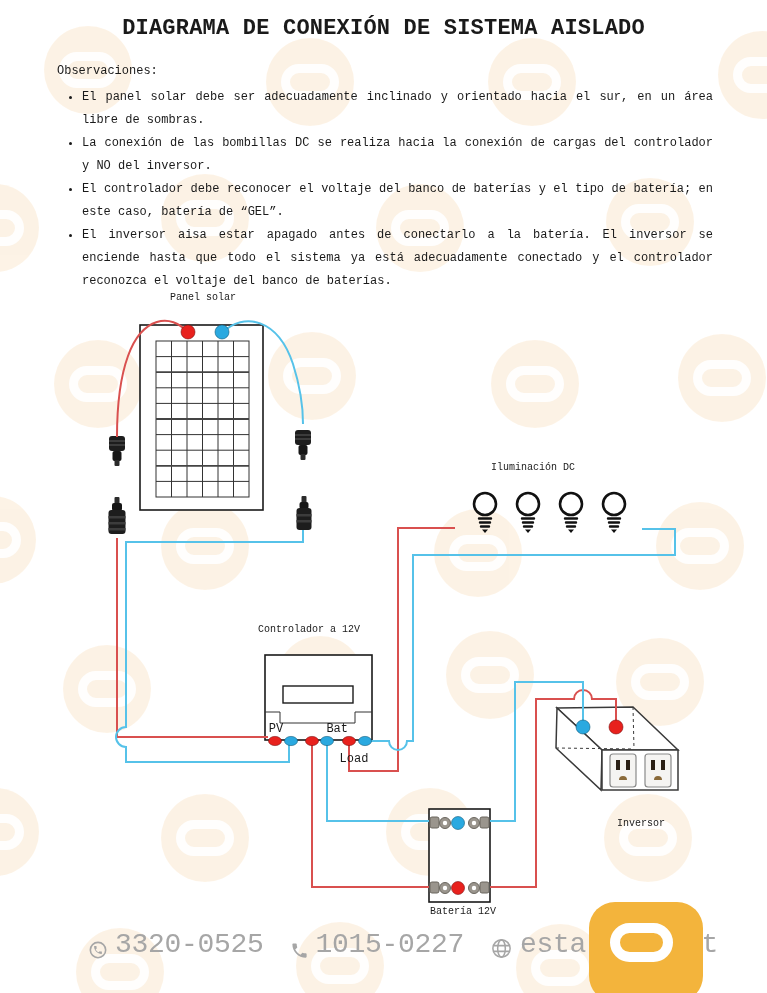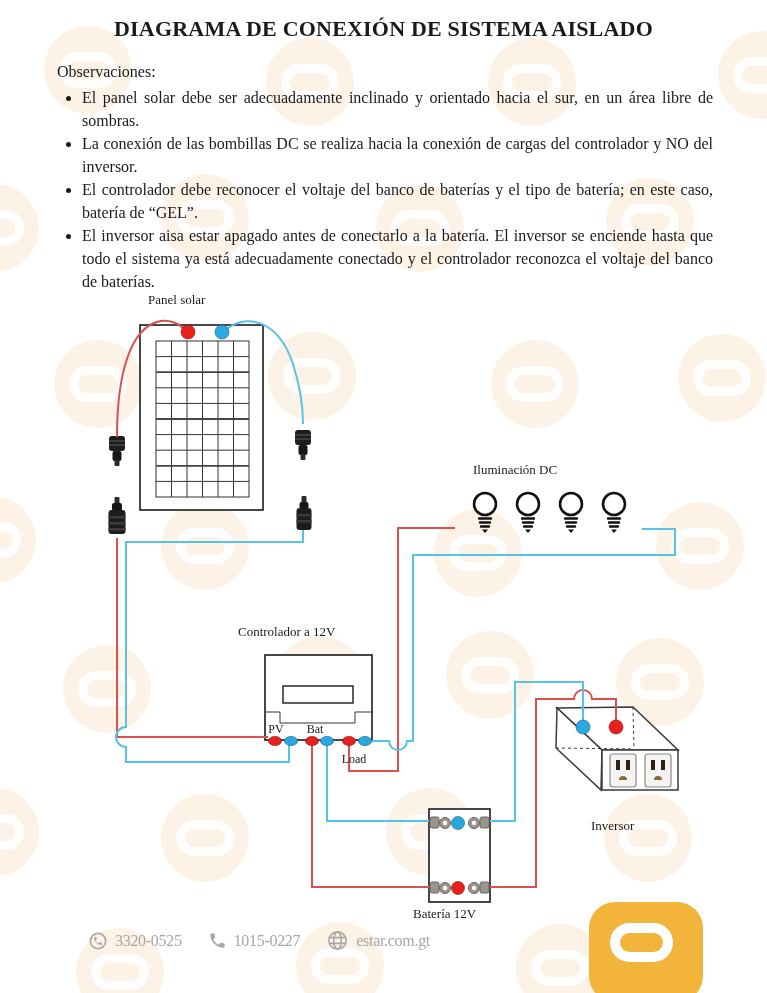--- a/index.html
+++ b/index.html
@@ -1,46 +1,46 @@
 <!DOCTYPE html>
 <html style="--wire-red: #d9504f; --wire-blue: #56c2e9; --dot-red: #e8211d; --dot-blue: #2aa9e0; --footer-gray: #a6a6a6; --logo-orange: #f3b43c; --watermark-circle: #fbe9d1;"><head>
 <meta charset="utf-8">
 <style>
   html,body{margin:0;padding:0;background:#e8e8e8;}
   .page{position:relative;width:767px;height:993px;background:#ffffff;overflow:hidden;
-        font-family:Liberation Serif, serif;color:#1a1a1a;}
+        font-family:Liberation Mono, monospace;color:#1a1a1a;}
   
   .wm-layer{position:absolute;inset:0;z-index:0;}
   .wm{position:absolute;width:88px;height:88px;border-radius:50%;
       background:var(--watermark-circle);opacity:.55;}
   .wm .pill{position:absolute;left:50%;top:50%;transform:translate(-50%,-50%);
       width:40px;height:18px;border:9px solid rgba(255,255,255,.95);border-radius:999px;}
   
   .title{position:absolute;left:0;top:16px;width:767px;text-align:center;z-index:3;
          font-size:22px;font-weight:bold;letter-spacing:.2px;}
-  .obs{position:absolute;left:57px;top:60px;width:656px;z-index:3;font-size:16px;line-height:23px;}
+  .obs{position:absolute;left:57px;top:60px;width:656px;z-index:3;font-size:12px;line-height:23px;}
   .obs .head{margin:0 0 3px 0;}
   .obs ul{margin:0;padding-left:25px;}
   .obs li{text-align:justify;}
-  .dlabel{position:absolute;z-index:3;font-size:13px;text-align:left;white-space:nowrap;}
+  .dlabel{position:absolute;z-index:3;font-size:10px;text-align:center;white-space:nowrap;}
   .tlabel{position:absolute;z-index:3;font-size:12px;text-align:center;white-space:nowrap;}
   
   .diagram{position:absolute;left:0;top:0;z-index:2;}
   .comp{fill:#ffffff;stroke:#1a1a1a;stroke-width:1.6;}
   .thin{stroke:#333;stroke-width:1;fill:none;}
   .thick{stroke:#444;stroke-width:1.8;fill:none;}
   .wire-red{stroke:var(--wire-red);stroke-width:2;fill:none;}
   .wire-blue{stroke:var(--wire-blue);stroke-width:2;fill:none;}
   .dot-red{fill:var(--dot-red);stroke:#7a0d0d;stroke-width:.6;}
   .dot-blue{fill:var(--dot-blue);stroke:#0d5a7a;stroke-width:.6;}
   .bulb{stroke:#111;stroke-width:2.6;fill:#fff;}
   .bulbline{stroke:#111;stroke-width:2.4;stroke-linecap:round;fill:none;}
   
-  .footer{position:absolute;left:88px;top:929px;z-index:3;display:flex;align-items:center;
-          gap:7px;color:var(--footer-gray);font-size:16px;letter-spacing:-.3px;}
+  .footer{position:absolute;left:88px;top:929px;z-index:3;display:flex;align-items:flex-end;
+          gap:7px;color:var(--footer-gray);font-size:28px;letter-spacing:-.3px;}
   .footer .sep{width:12px;}
   .footer svg{display:block;}
   .logo{position:absolute;left:589px;top:902px;width:114px;height:100px;z-index:3;
         background:var(--logo-orange);border-radius:26px;}
   .logo .pill{position:absolute;left:21px;top:21px;width:43px;height:19px;
         border:10px solid #fff;border-radius:999px;}
 </style>
 </head>
 <body>
 
@@ -274,21 +274,21 @@
     <circle class="dot-blue" cx="458" cy="823" r="6.5"></circle>
     <circle class="dot-red" cx="458" cy="888" r="6.5"></circle>
   </svg>
 
   <div class="dlabel" style="left:148px;top:292px;width:110px;">Panel solar</div>
   <div class="dlabel" style="left:473px;top:462px;width:120px;">Iluminación DC</div>
   <div class="dlabel" style="left:238px;top:624px;width:142px;">Controlador a 12V</div>
   <div class="dlabel" style="left:591px;top:818px;width:100px;">Inversor</div>
   <div class="dlabel" style="left:413px;top:906px;width:100px;">Batería 12V</div>
   <div class="tlabel" style="left:262px;top:722px;width:28px;">PV</div>
-  <div class="tlabel" style="left:299px;top:722px;width:32px;">Bat</div>
+  <div class="tlabel" style="left:316px;top:722px;width:32px;text-align:right;">Bat</div>
   <div class="tlabel" style="left:335px;top:752px;width:38px;">Load</div>
 
   <div class="footer">
     <svg width="20" height="20" viewBox="0 0 24 24">
       <circle cx="12" cy="12" r="9.2" fill="none" stroke="#a6a6a6" stroke-width="1.9"></circle>
       <g transform="translate(12,12) scale(0.52) translate(-12,-12)">
         <path fill="#a6a6a6" d="M6.6 10.8c1.4 2.8 3.8 5.1 6.6 6.6l2.2-2.2c.3-.3.7-.4 1-.2 1.1.4 2.3.6 3.6.6.6 0 1 .4 1 1V20c0 .6-.4 1-1 1C10.6 21 3 13.4 3 4c0-.6.4-1 1-1h3.5c.6 0 1 .4 1 1 0 1.2.2 2.4.6 3.6.1.3 0 .7-.2 1l-2.3 2.2z"></path>
       </g>
     </svg>
     <span>3320-0525</span>

